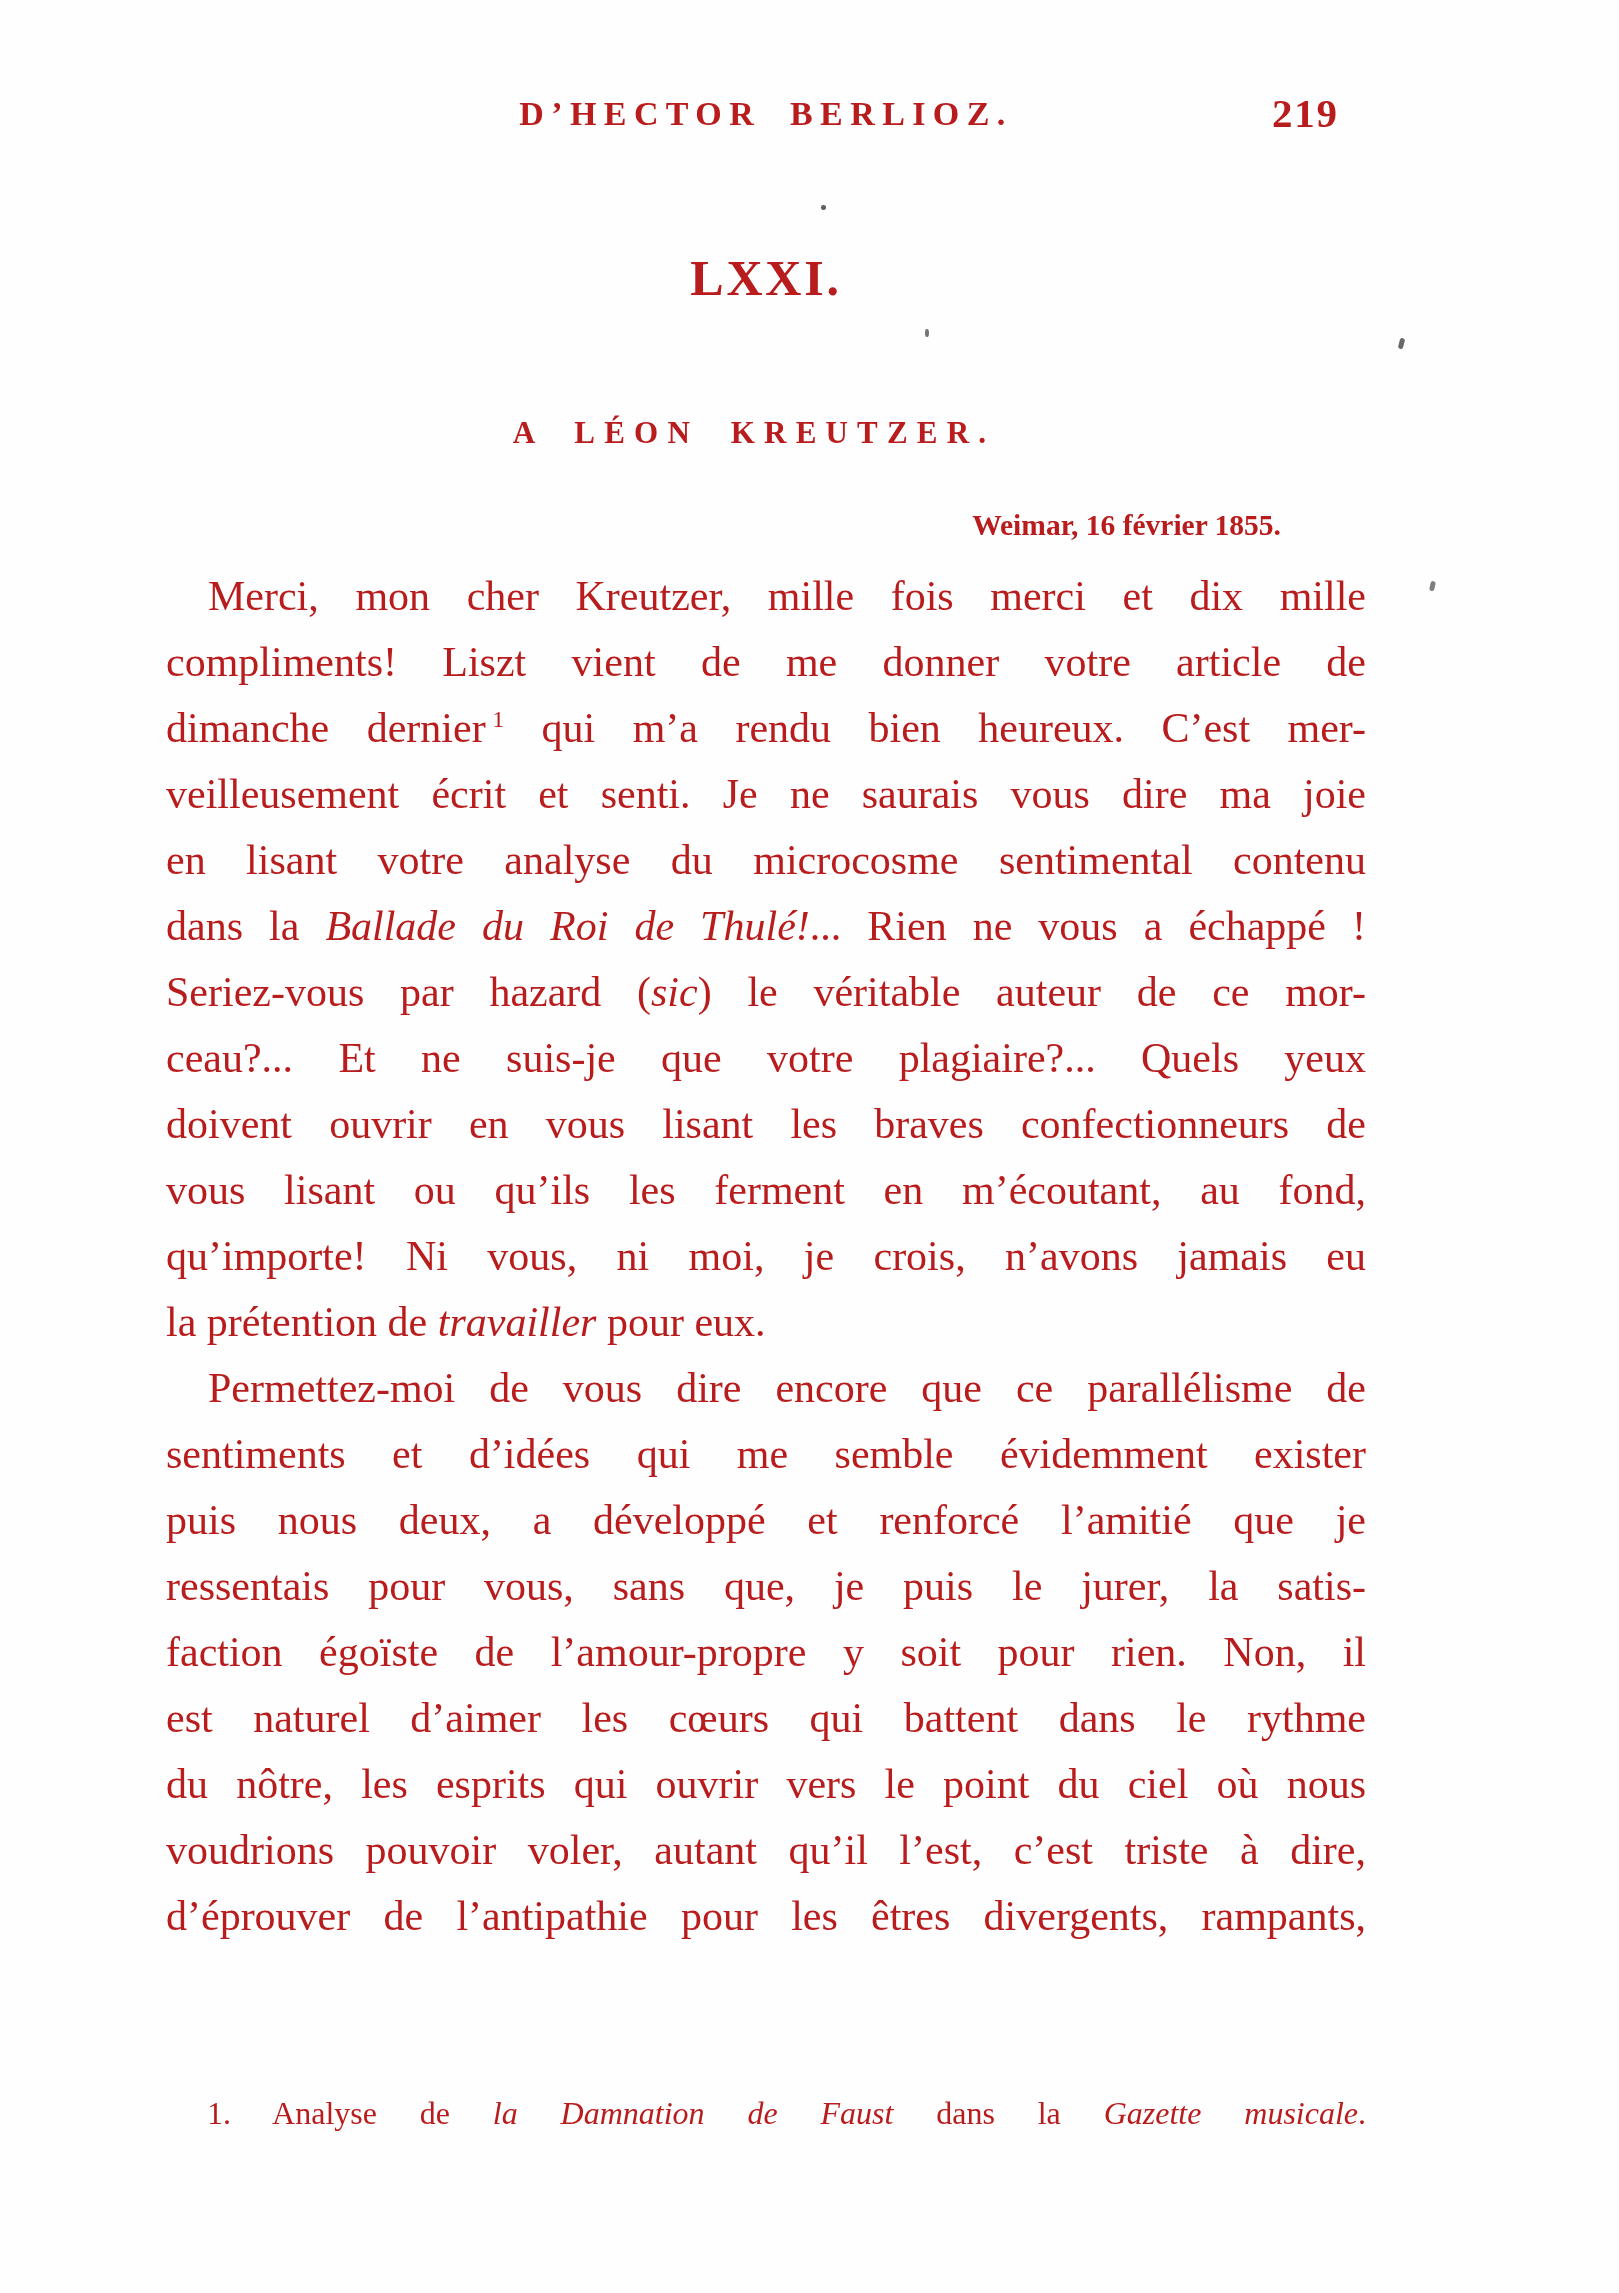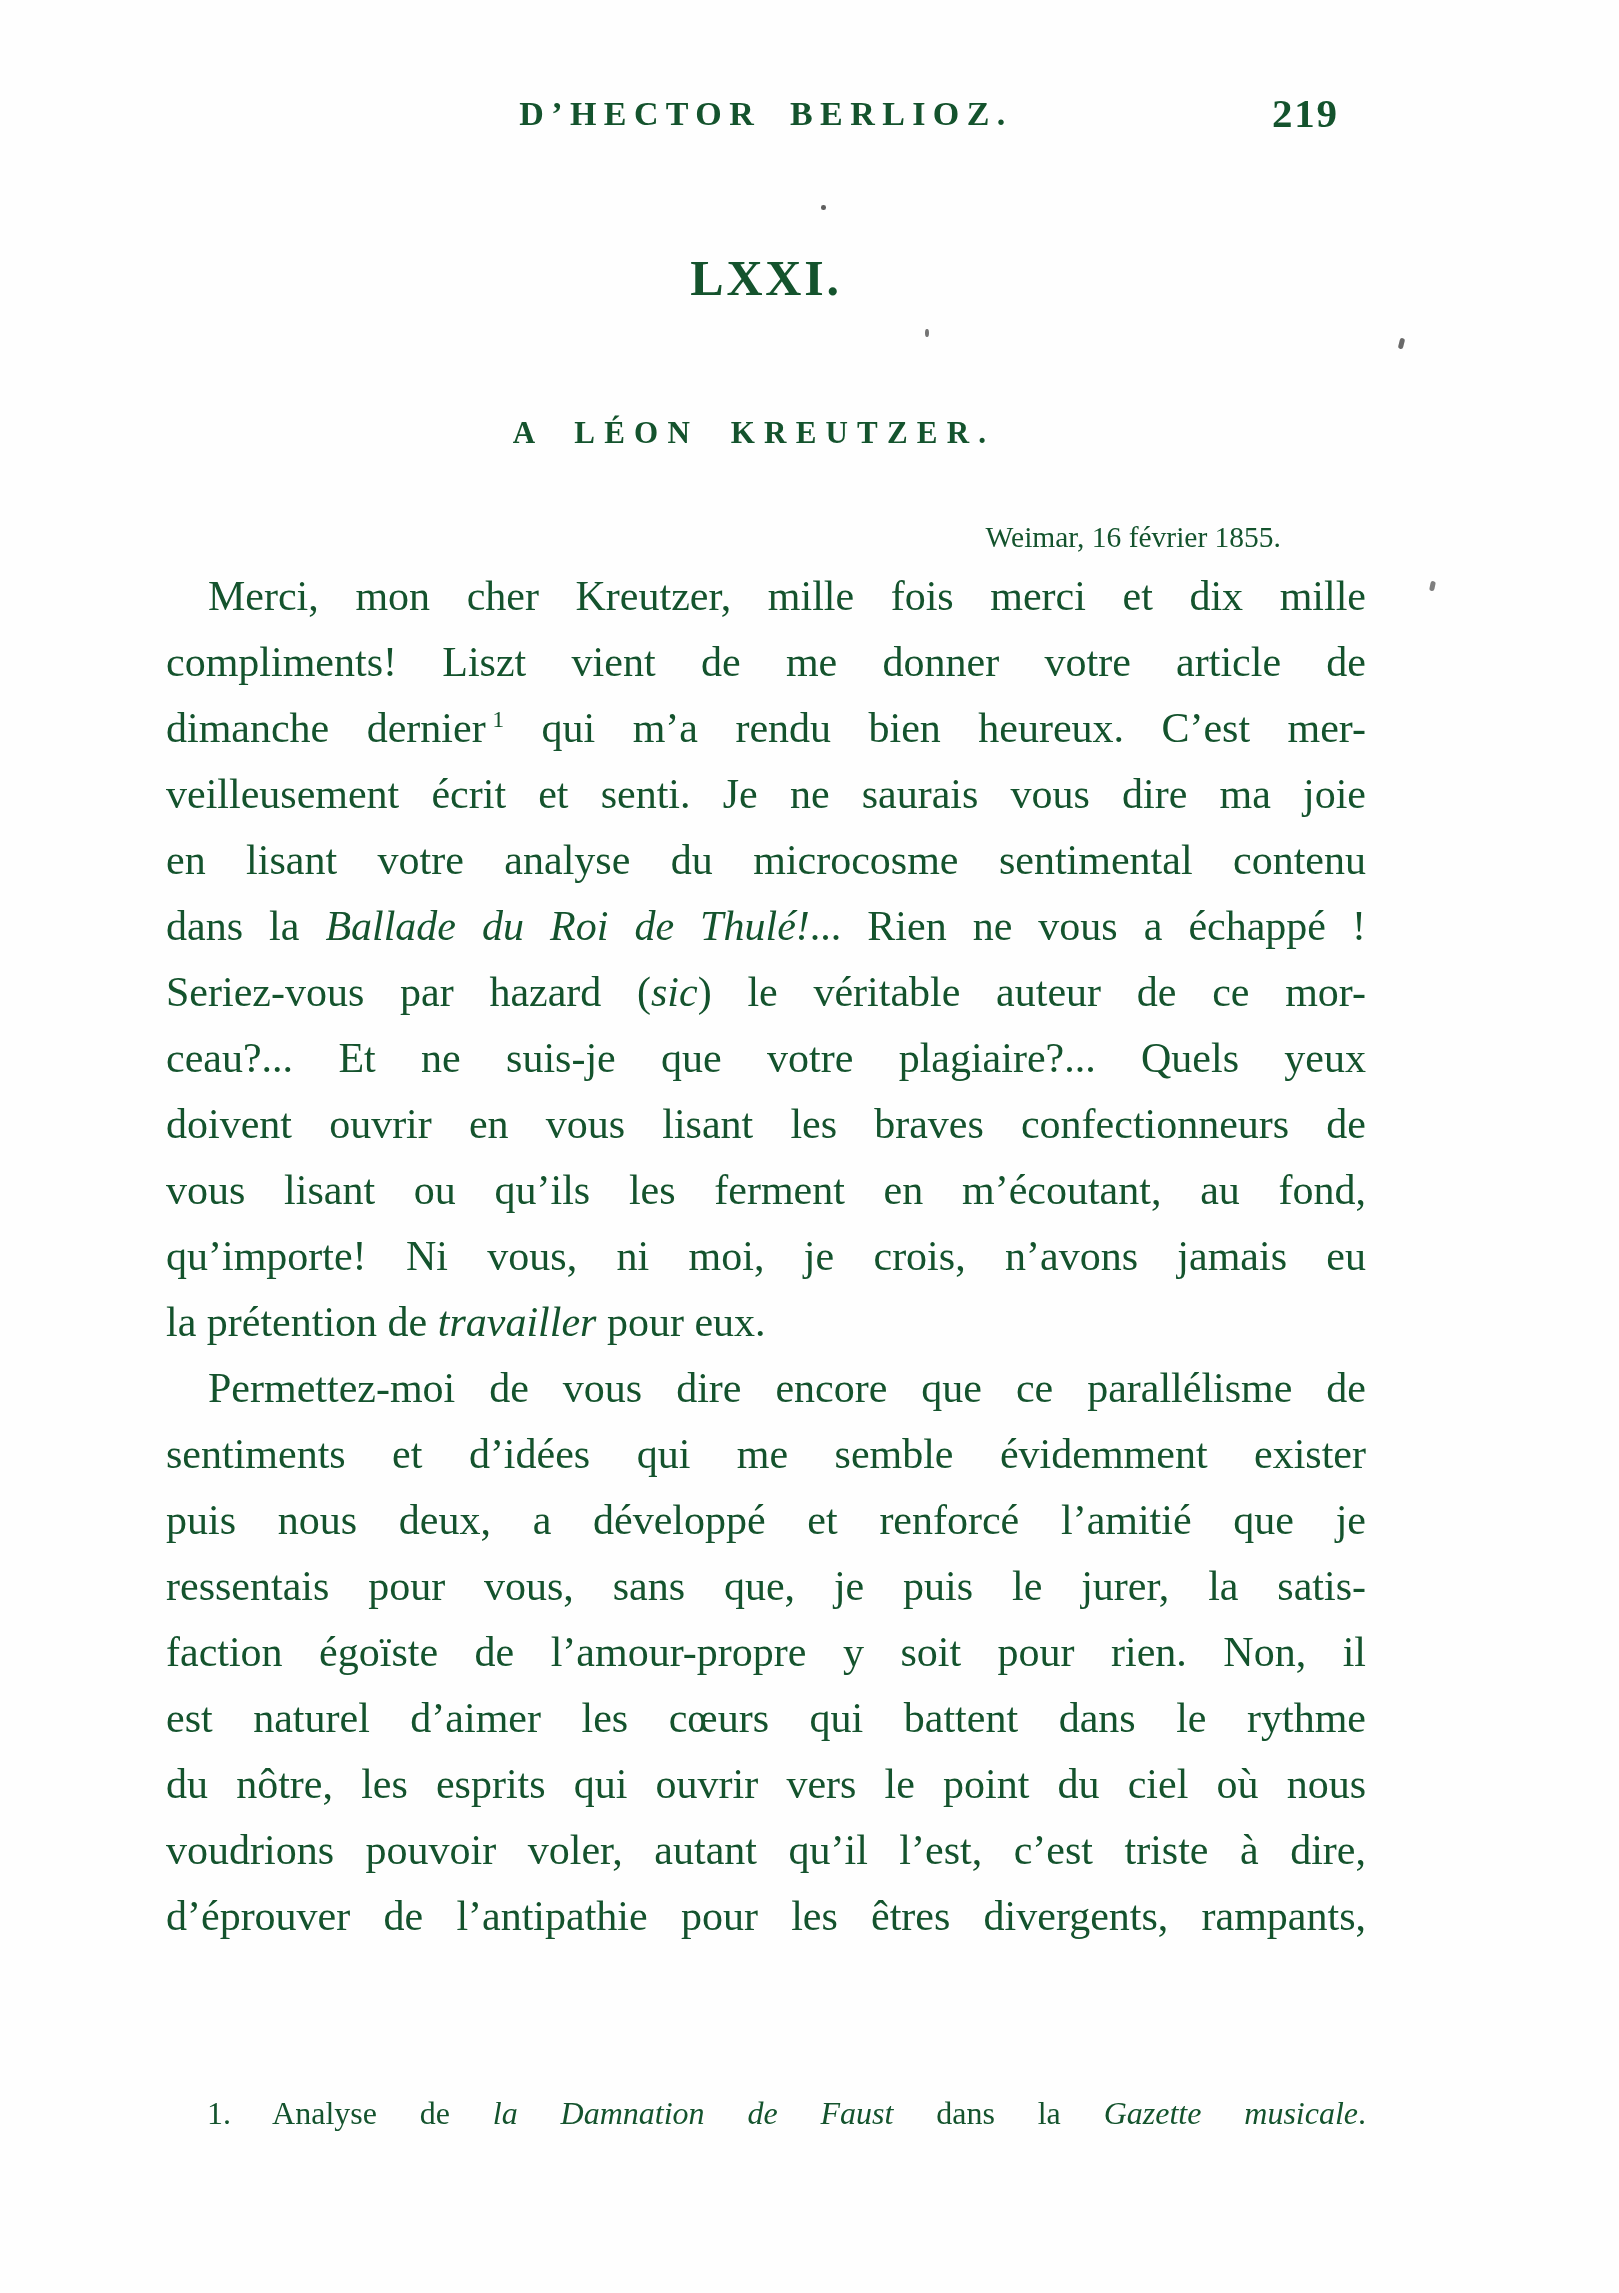--- a/index.html
+++ b/index.html
@@ -2,21 +2,21 @@
 <html style="font-size:14.8px"><head>
 <meta charset="utf-8">
 <style>
   html, body { margin: 0; padding: 0; background: #ffffff; }
   .page {
     position: relative;
     width: 1620px;
     height: 2293px;
     background: #fefefe;
     font-family: "Liberation Serif", "DejaVu Serif", serif;
-    color: #14532d;
+    color: #b91c1c;
     overflow: hidden;
   }
   .running-head {
     position: absolute;
     top: 95px; left: 166px; width: 1200px;
     text-align: center;
     font-size: 34px; font-weight: bold;
     letter-spacing: 7.4px; word-spacing: 13px;
   }
   .page-num {
@@ -34,21 +34,21 @@
     position: absolute;
     top: 415px; left: 154px; width: 1200px;
     text-align: center;
     font-size: 31px; font-weight: bold;
     letter-spacing: 9.2px; word-spacing: 14.8px;
   }
   .dateline {
     position: absolute;
     top: 509px; left: 166px; width: 1115px;
     text-align: right;
-    font-size: 29.5px; font-weight: normal; margin-top: 12px;
+    font-size: 29.5px; font-weight: bold;
   }
   .letter-body {
     position: absolute;
     top: 563px; left: 166px; width: 1200px;
     font-size: 42px; line-height: 66px;
   }
   .line {
     height: 66px;
     text-align: justify;
     text-align-last: justify;

